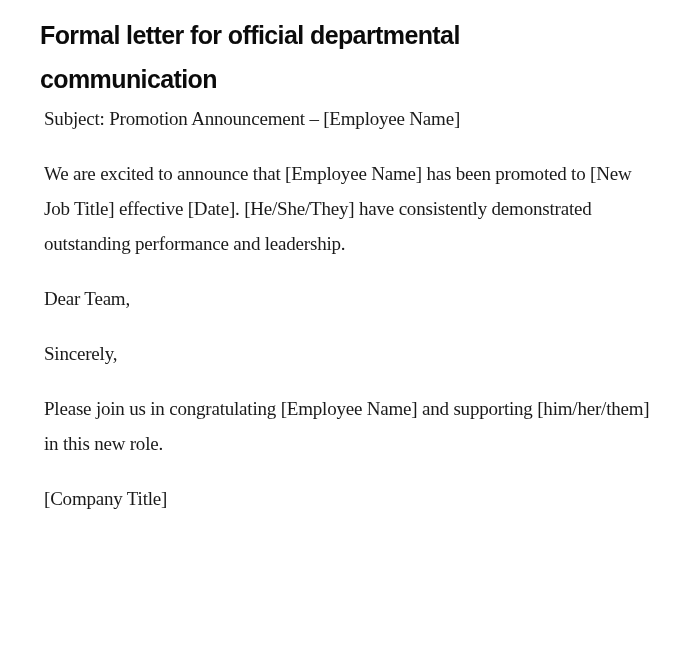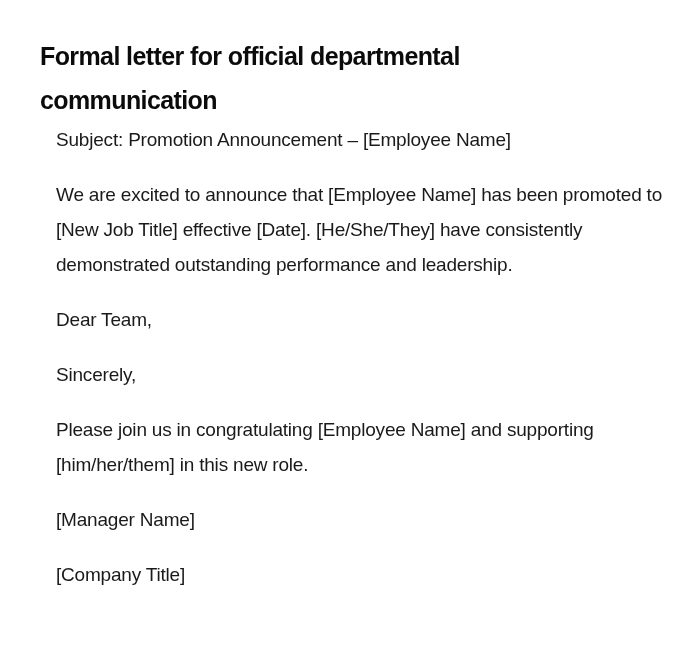--- a/index.html
+++ b/index.html
@@ -9,49 +9,49 @@
     }
     body {
       width: 700px;
       height: 665px;
       overflow: hidden;
       font-family: "Liberation Sans", "DejaVu Sans", sans-serif;
       color: #111111;
     }
     .page {
       position: relative;
-      padding: 34px 40px 0 40px;
+      padding: 13px 40px 0 40px;
       box-sizing: border-box;
       width: 568px;
     }
     .title {
       font-weight: bold;
       font-size: 25px;
       line-height: 44px;
       margin: 0 0 0 0;
       letter-spacing: -0.6px;
       color: #0b0b0b;
       width: 520px;
     }
     .para {
       font-size: 19px;
       line-height: 35px;
-      margin: 16px;
+      margin: 4px;
       color: #1a1a1a;
       letter-spacing: -0.2px;
+      font-family: Liberation Serif, serif;
     }
     .subject { margin-top: 0px; }
     .gap { margin-top: 20px; }
     .body-para { width: 610px; }
   </style>
 </head>
 <body>
 
 <div class="page">
   <h1 class="title">Formal letter for official departmental communication</h1>
   <p class="para subject">Subject: Promotion Announcement – [Employee Name]</p>
   <p class="para gap body-para">We are excited to announce that [Employee Name] has been promoted to [New Job Title] effective [Date]. [He/She/They] have consistently demonstrated outstanding performance and leadership.</p>
   <p class="para gap">Dear Team,</p>
   <p class="para gap">Sincerely,</p>
   <p class="para gap body-para">Please join us in congratulating [Employee Name] and supporting [him/her/them] in this new role.</p>
-  <p class="para gap">[Manager Name]</p>
   <p class="para gap">[Company Title]</p>
 </div>
 
 </body></html>

